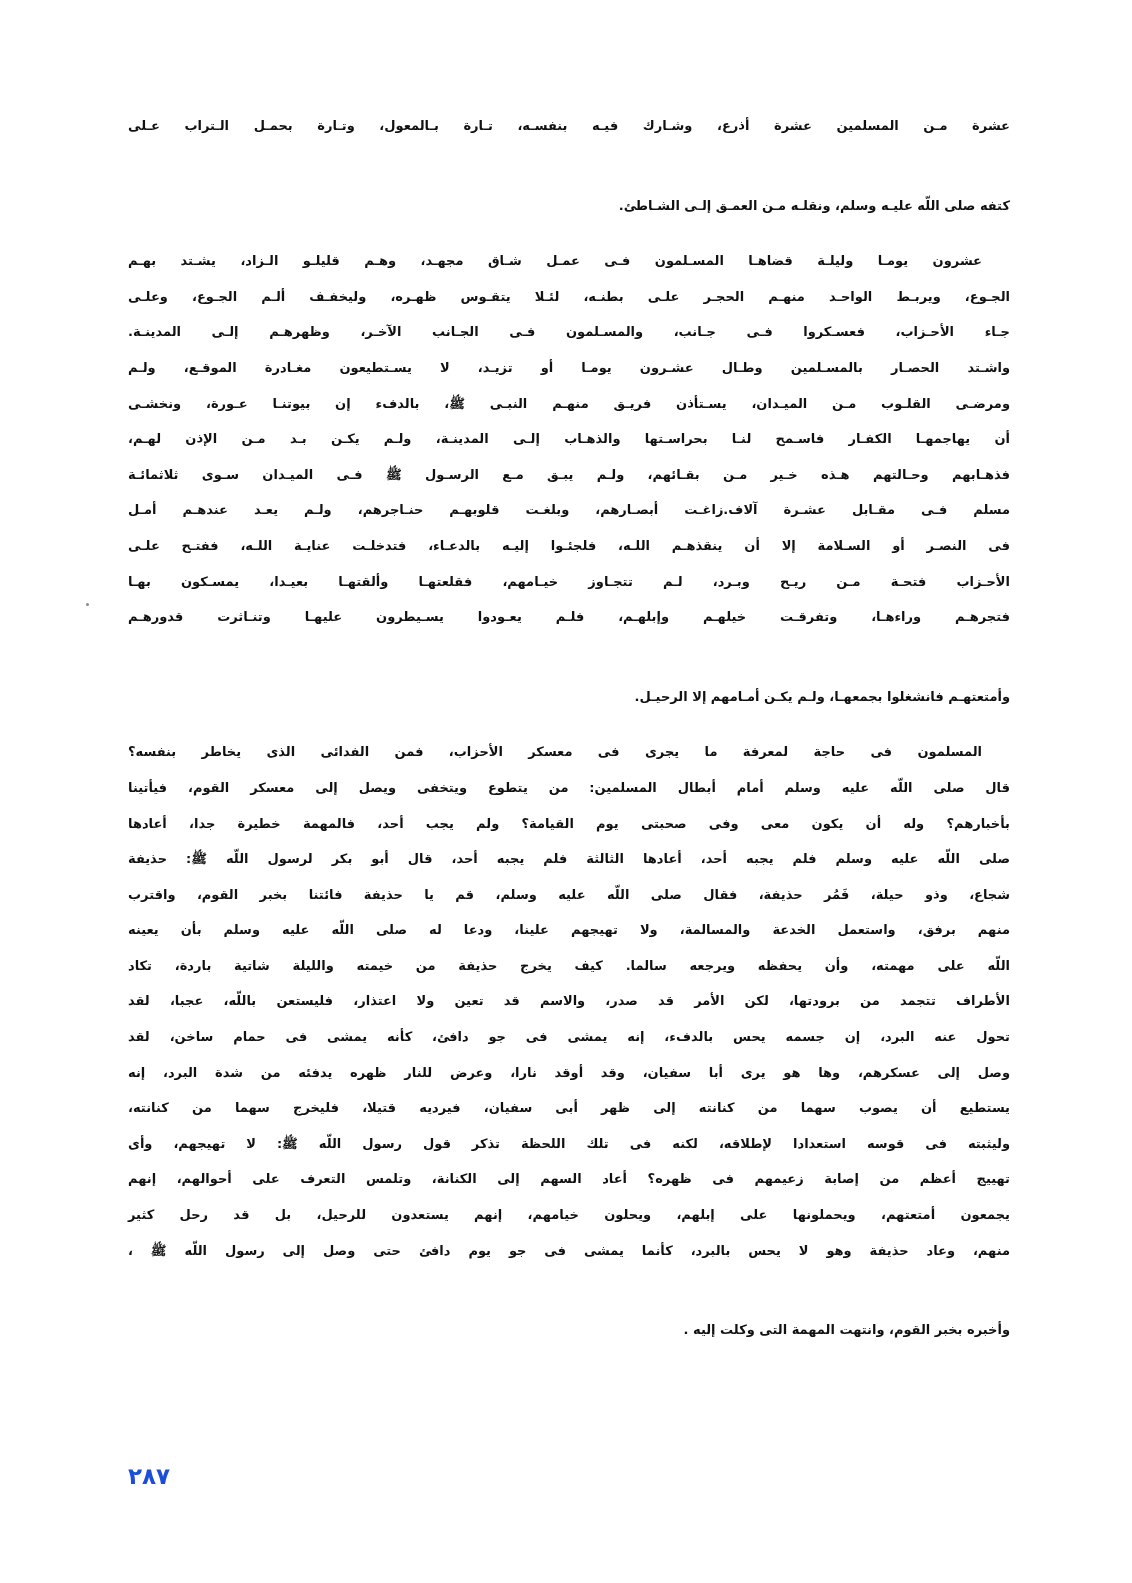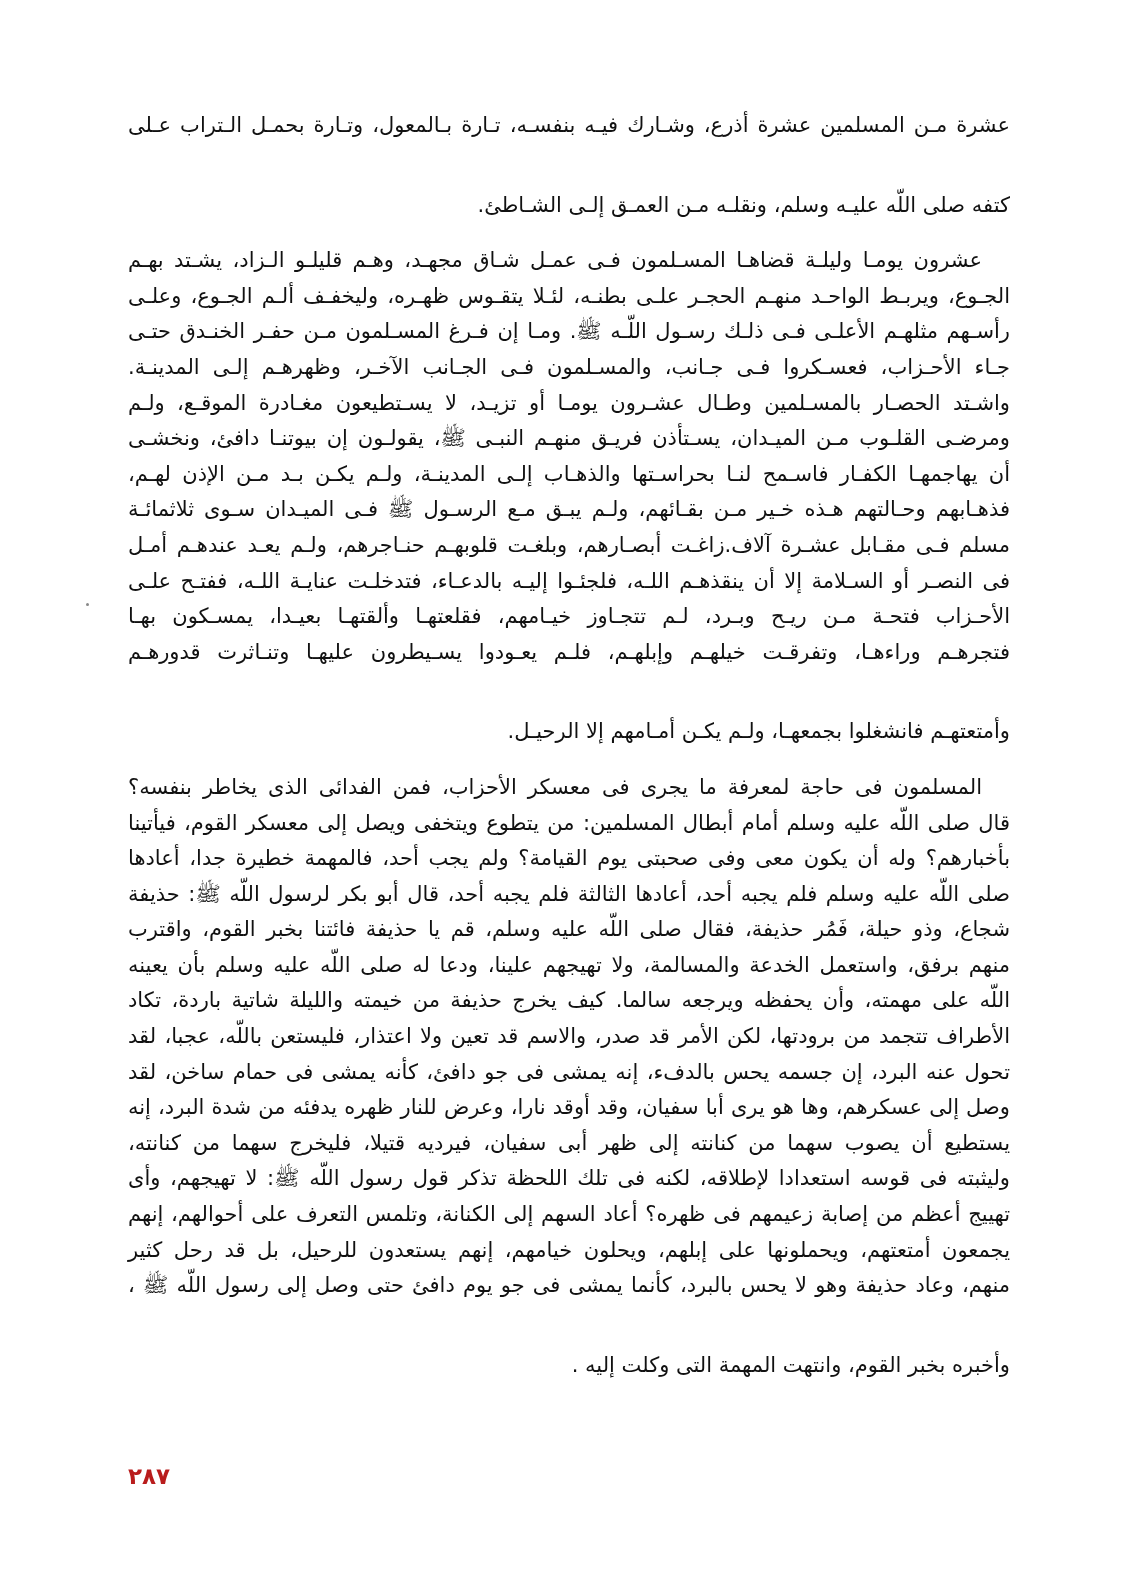--- a/index.html
+++ b/index.html
@@ -22,22 +22,22 @@
       width: 882px;
     }
     .paragraph {
       margin: 0;
       padding: 0;
     }
     .line {
       display: block;
       height: 35.6px;
       line-height: 35.6px;
-      font-size: 21px;
-      font-weight: normal;
+      font-size: 13px;
+      font-weight: bold;
       white-space: nowrap;
       text-align: justify;
       text-align-last: justify;
       direction: rtl;
     }
     .line.last {
       text-align-last: right;
       margin-top: 44px;
     }
     .line.indent {
@@ -47,21 +47,21 @@
       height: 20px;
     }
     .page-number {
       position: absolute;
       left: 128px;
       top: 1463px;
       font-size: 23px;
       font-weight: bold;
       font-family: "DejaVu Sans", sans-serif;
       direction: rtl;
-      color: #b91c1c;
+      color: #1d4ed8;
     }
     .stray-mark {
       position: absolute;
       left: 86px;
       top: 603px;
       width: 3px;
       height: 3px;
       background: #888888;
       border-radius: 50%;
     }
@@ -74,24 +74,23 @@
   <div class="paragraph">
     <span class="line">عشرة مـن المسلمين عشرة أذرع، وشـارك فيـه بنفسـه، تـارة بـالمعول، وتـارة بحمـل الـتراب عـلى</span>
     <span class="line last">كتفه صلى اللّه عليـه وسلم، ونقلـه مـن العمـق إلـى الشـاطئ.</span>
   </div>
 
   <div class="gap"></div>
 
   <div class="paragraph">
     <span class="line indent">عشرون يومـا وليلـة قضاهـا المسـلمون فـى عمـل شـاق مجهـد، وهـم قليلـو الـزاد، يشـتد بهـم</span>
     <span class="line">الجـوع، ويربـط الواحـد منهـم الحجـر علـى بطنـه، لئـلا يتقـوس ظهـره، وليخفـف ألـم الجـوع، وعلـى</span>
-    <span class="line">رأسـهم مثلهـم الأعلـى فـى ذلـك رسـول اللّـه ﷺ. ومـا إن فـرغ المسـلمون مـن حفـر الخنـدق حتـى</span>
     <span class="line">جـاء الأحـزاب، فعسـكروا فـى جـانب، والمسـلمون فـى الجـانب الآخـر، وظهرهـم إلـى المدينـة.</span>
     <span class="line">واشـتد الحصـار بالمسـلمين وطـال عشـرون يومـا أو تزيـد، لا يسـتطيعون مغـادرة الموقـع، ولـم</span>
-    <span class="line">ومرضـى القلـوب مـن الميـدان، يسـتأذن فريـق منهـم النبـى ﷺ، يقولـون إن بيوتنـا دافئ، ونخشـى</span>
+    <span class="line">ومرضـى القلـوب مـن الميـدان، يسـتأذن فريـق منهـم النبـى ﷺ، بالدفء إن بيوتنـا عـورة، ونخشـى</span>
     <span class="line">أن يهاجمهـا الكفـار فاسـمح لنـا بحراسـتها والذهـاب إلـى المدينـة، ولـم يكـن بـد مـن الإذن لهـم،</span>
     <span class="line">فذهـابهم وحـالتهم هـذه خـير مـن بقـائهم، ولـم يبـق مـع الرسـول ﷺ فـى الميـدان سـوى ثلاثمائـة</span>
     <span class="line">مسلم فـى مقـابل عشـرة آلاف.زاغـت أبصـارهم، وبلغـت قلوبهـم حنـاجرهم، ولـم يعـد عندهـم أمـل</span>
     <span class="line">فى النصـر أو السـلامة إلا أن ينقذهـم اللـه، فلجئـوا إليـه بالدعـاء، فتدخلـت عنايـة اللـه، ففتـح علـى</span>
     <span class="line">الأحـزاب فتحـة مـن ريـح وبـرد، لـم تتجـاوز خيـامهم، فقلعتهـا وألقتهـا بعيـدا، يمسـكون بهـا</span>
     <span class="line">فتجرهـم وراءهـا، وتفرقـت خيلهـم وإبلهـم، فلـم يعـودوا يسـيطرون عليهـا وتنـاثرت قدورهـم</span>
     <span class="line last">وأمتعتهـم فانشغلوا بجمعهـا، ولـم يكـن أمـامهم إلا الرحيـل.</span>
   </div>
 
   <div class="gap"></div>

